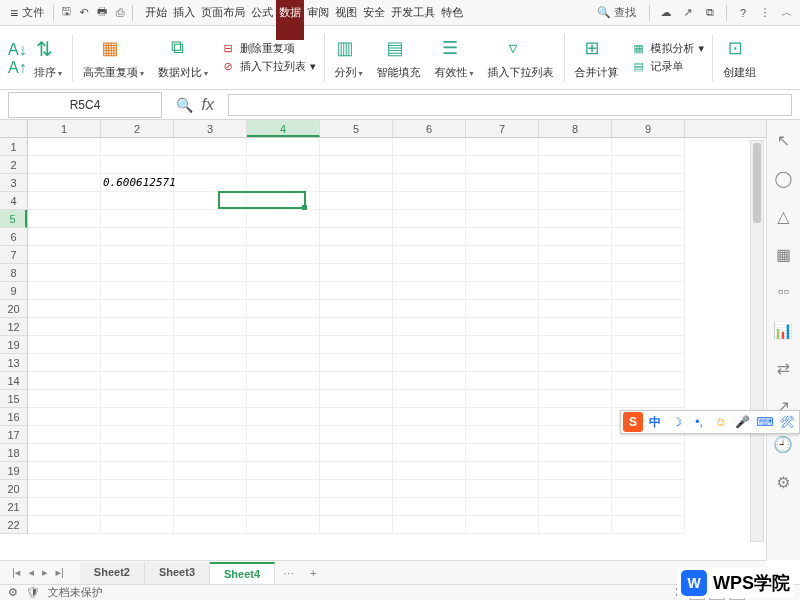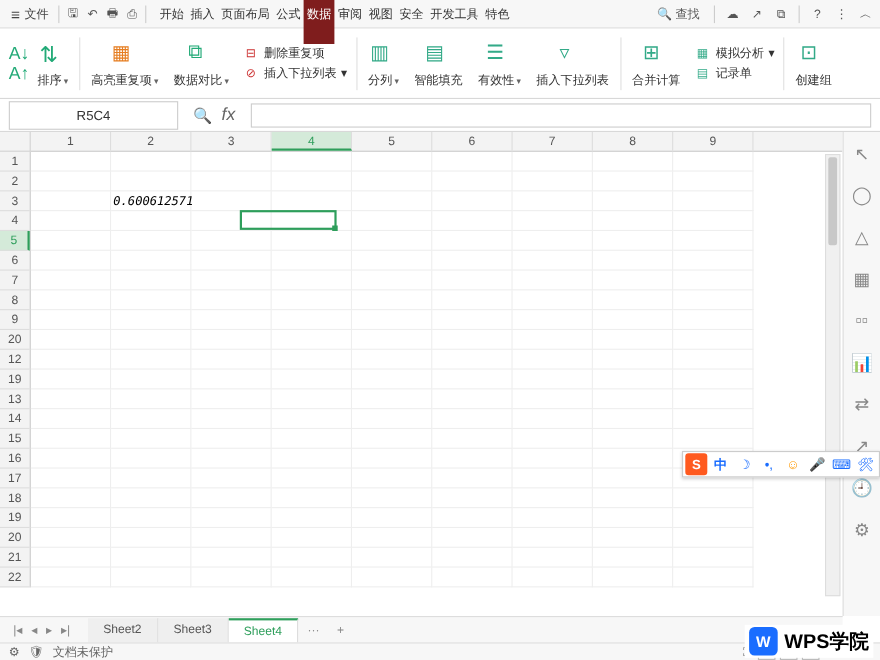--- a/index.html
+++ b/index.html
@@ -54,21 +54,21 @@
 .right-sidebar { position: absolute; top: 120px; right: 0; width: 34px; bottom: 40px; background: #f7f7f7; border-left: 1px solid #ddd; display: flex; flex-direction: column; align-items: center; padding-top: 10px; gap: 18px; }
 .sidebar-icon { width: 20px; height: 20px; color: #888; cursor: pointer; display: flex; align-items: center; justify-content: center; }
 
 
 .vscroll { position: absolute; top: 140px; right: 36px; width: 14px; bottom: 58px; background: #f0f0f0; border: 1px solid #ddd; }
 .vscroll-thumb { position: absolute; top: 2px; left: 2px; right: 2px; height: 80px; background: #c8c8c8; border-radius: 2px; }
 
 
 .sheet-bar { position: absolute; bottom: 16px; left: 0; right: 34px; height: 24px; background: #f7f7f7; border-top: 1px solid #ddd; display: flex; align-items: center; padding: 0 6px; font-size: 11px; }
 .sheet-nav { display: flex; gap: 8px; color: #888; padding: 0 6px; }
-.sheet-tabs { display: flex; margin-left: 10px; }
+.sheet-tabs { display: flex; margin-left: 10px; font-weight: bold; }
 .sheet-tab { padding: 4px 14px; border-right: 1px solid #ddd; color: #555; cursor: pointer; background: #efefef; }
 .sheet-tab.active { background: #fff; color: #2e9e5b; border-top: 2px solid #2e9e5b; }
 .sheet-add { padding: 0 8px; color: #888; cursor: pointer; }
 
 
 .status-bar { position: absolute; bottom: 0; left: 0; right: 0; height: 16px; background: #f7f7f7; border-top: 1px solid #ddd; display: flex; align-items: center; padding: 0 8px; font-size: 11px; color: #666; gap: 8px; }
 .status-right { margin-left: auto; display: flex; align-items: center; gap: 6px; }
 .view-icons { display: flex; gap: 4px; }
 .view-icon { width: 16px; height: 14px; border: 1px solid #bbb; cursor: pointer; }
 

